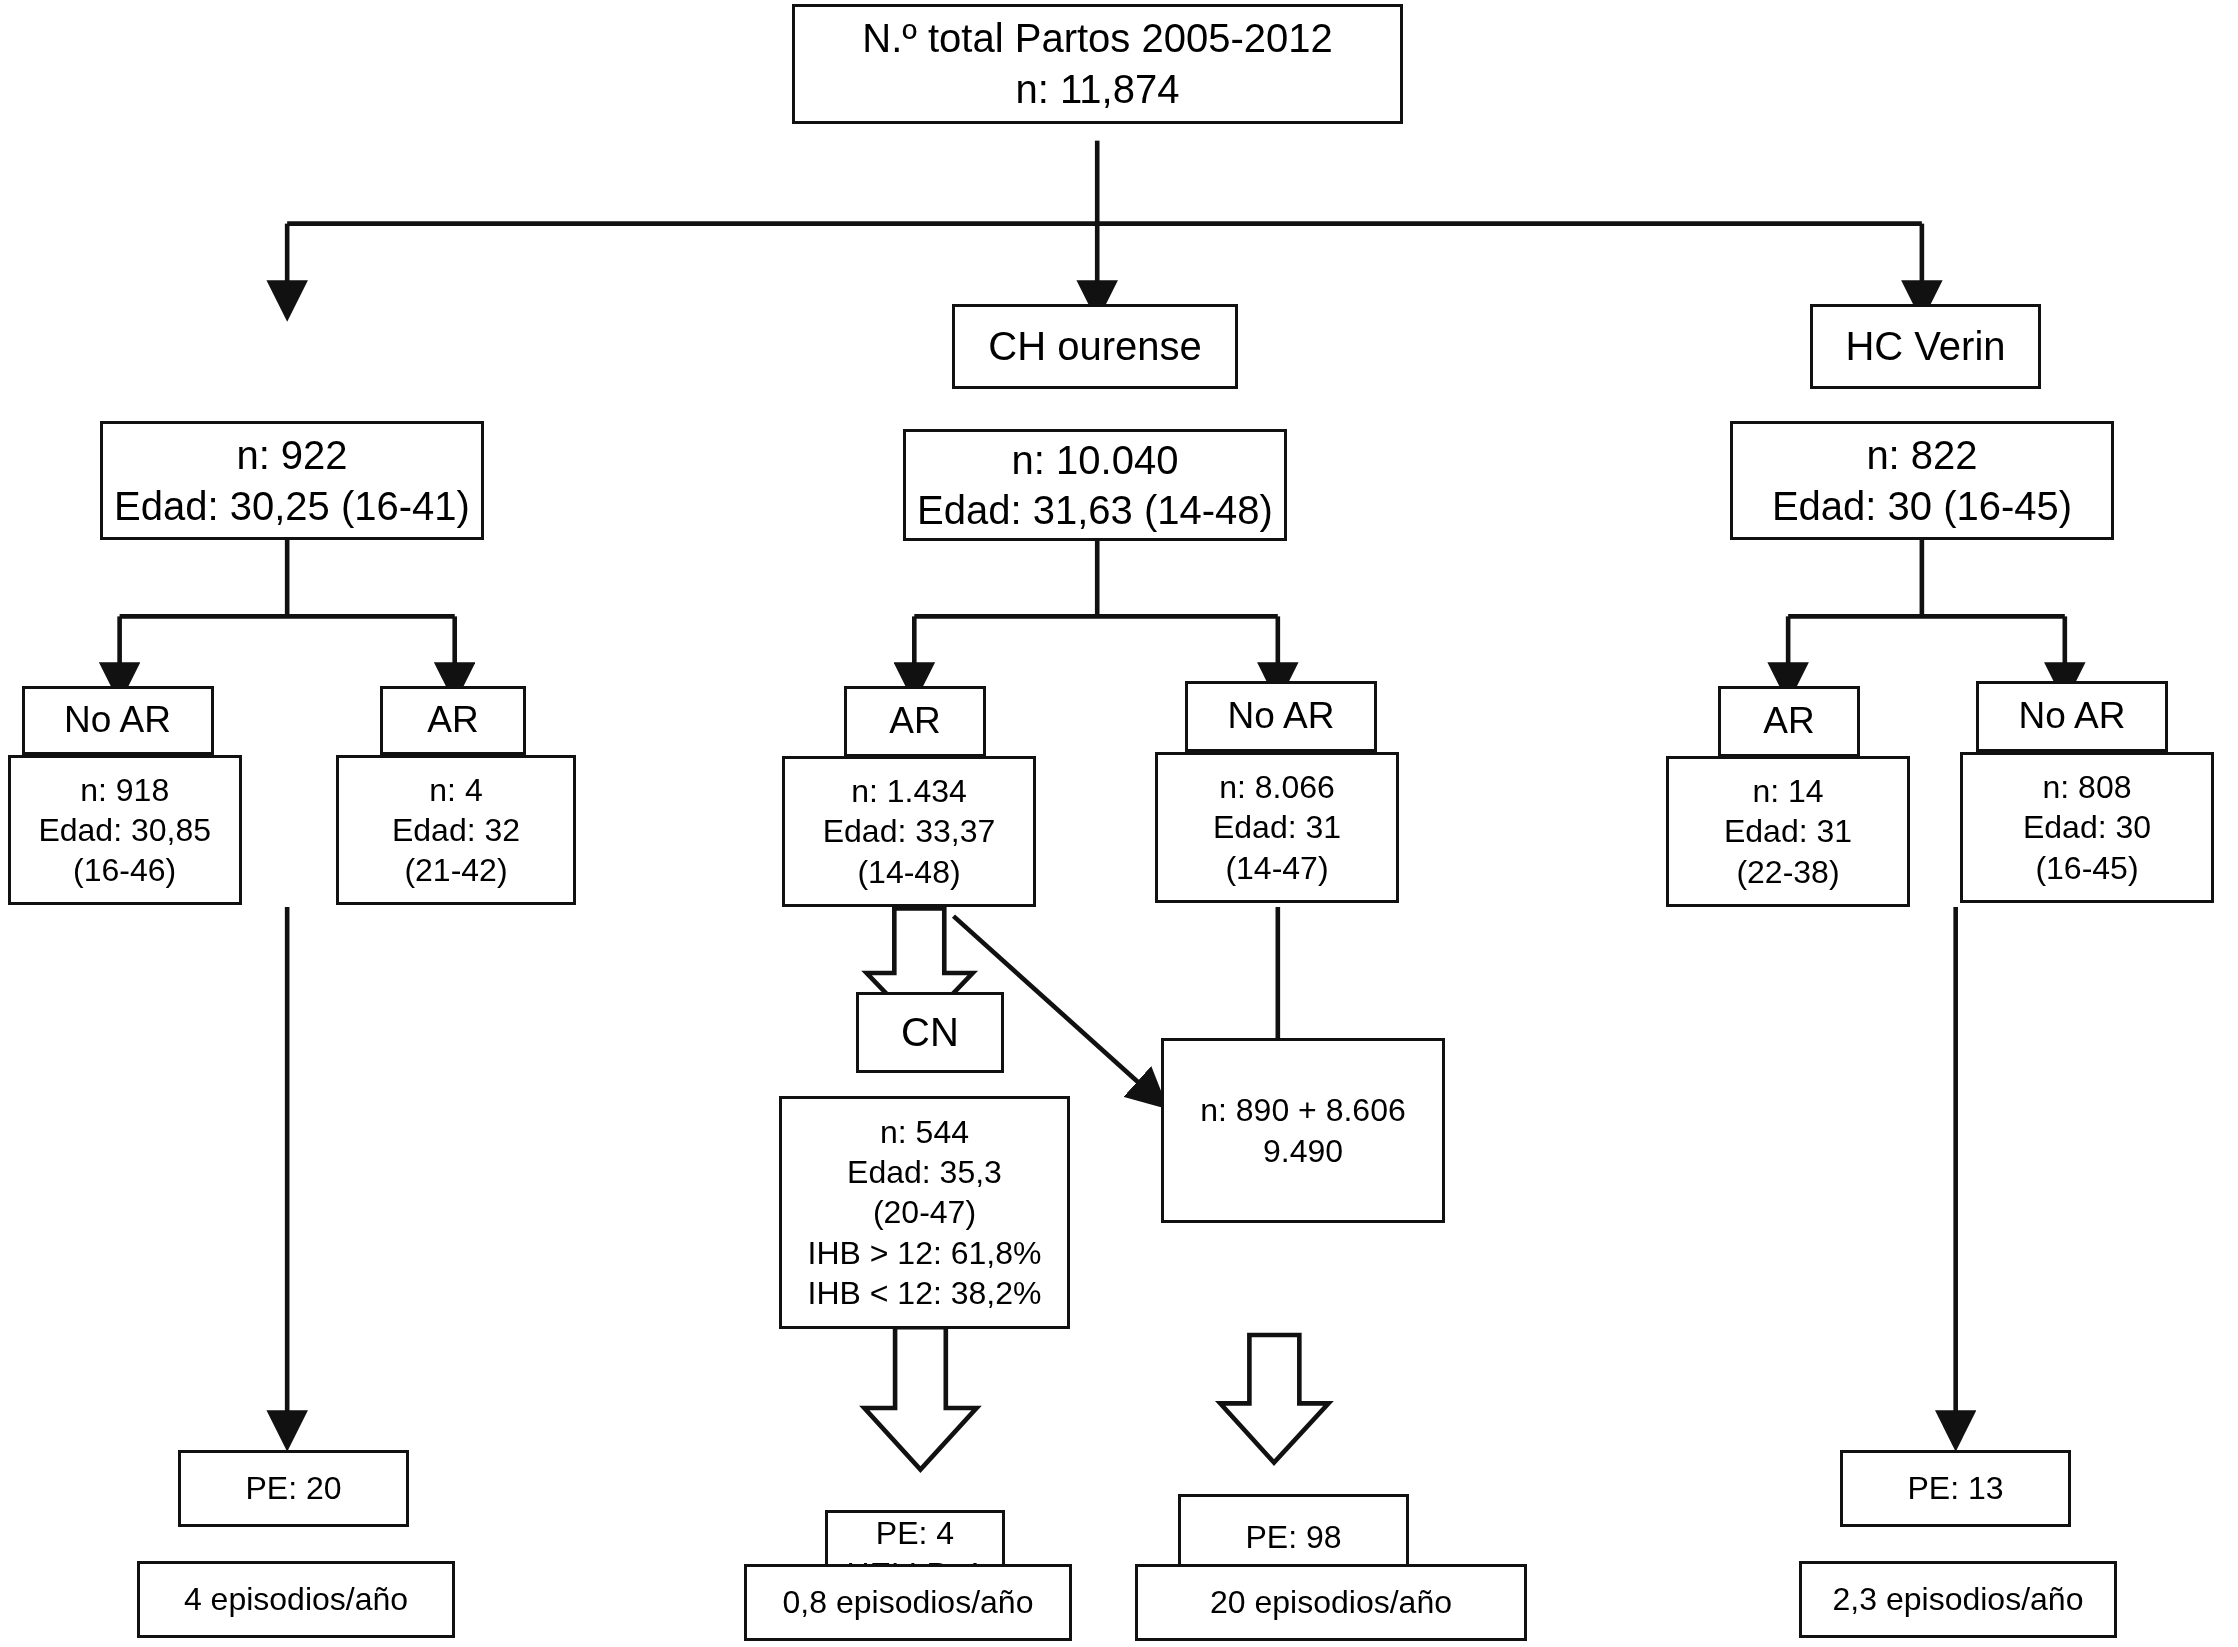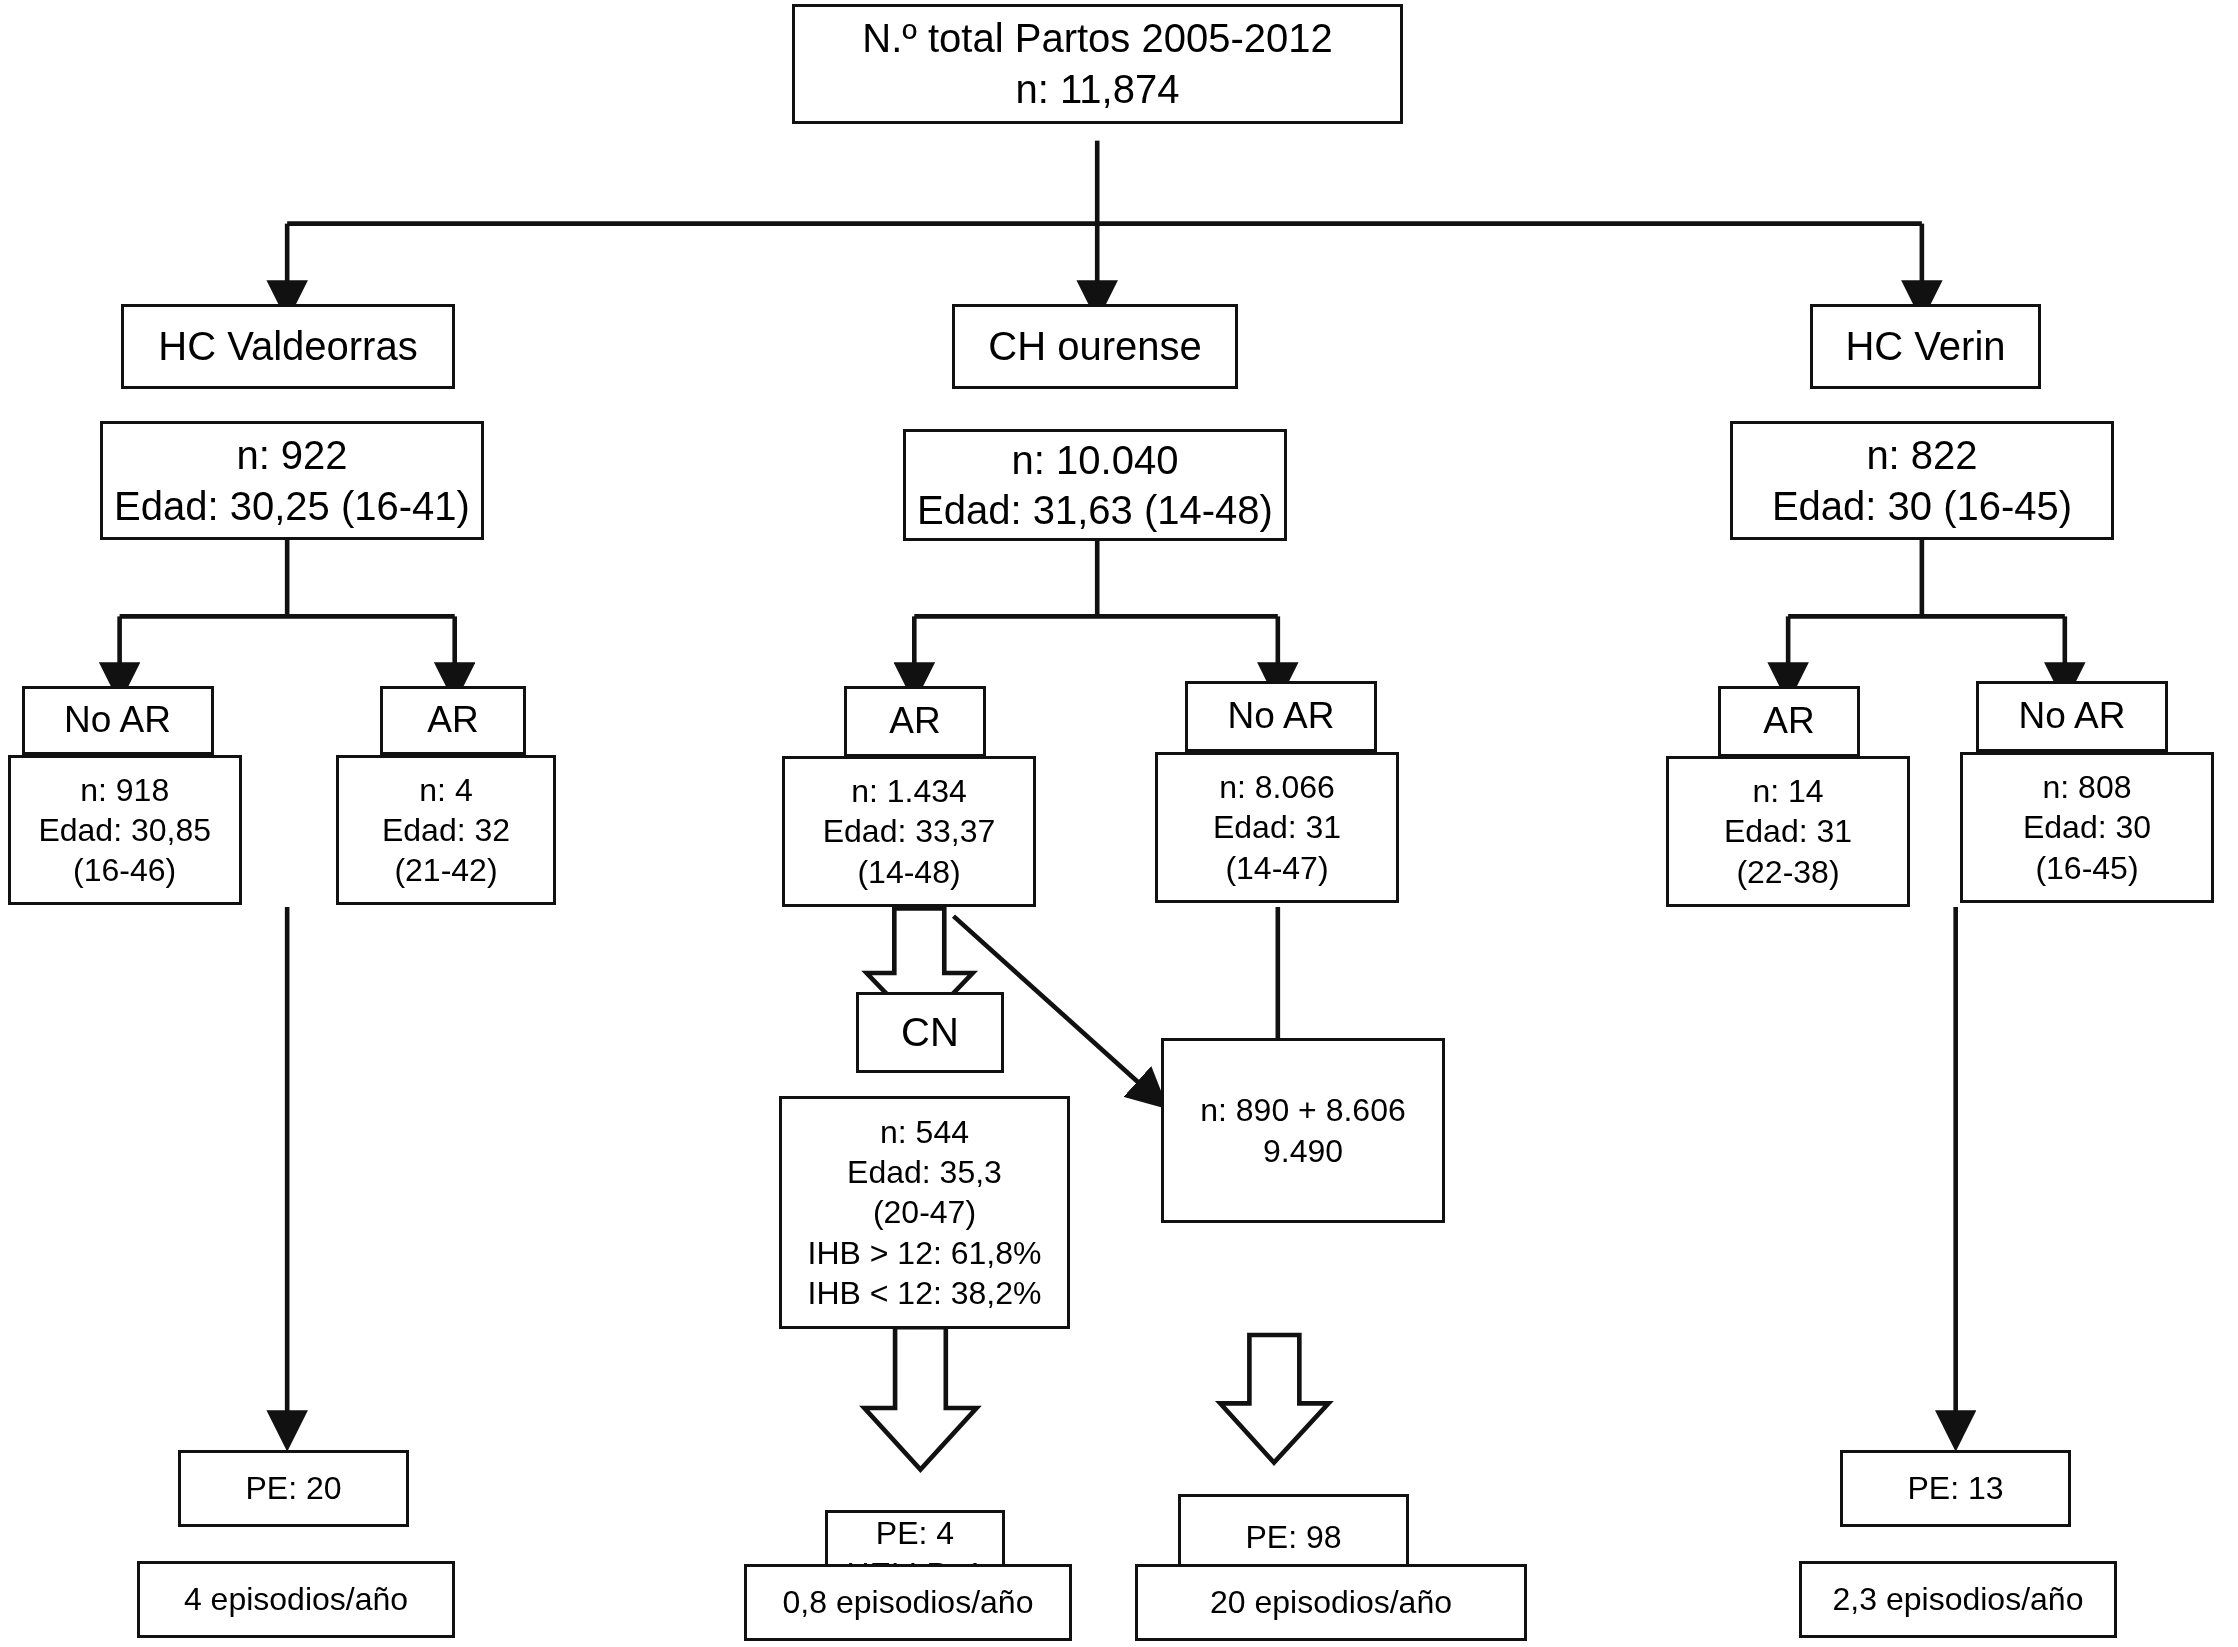--- a/index.html
+++ b/index.html
@@ -79,31 +79,30 @@
       <path d="M1164,1727 L1230,1727 L1230,1832 L1270,1832 L1197,1912 L1124,1832 L1164,1832 Z"></path>
       <path d="M1625,1737 L1690,1737 L1690,1826 L1728,1826 L1657,1903 L1587,1826 L1625,1826 Z"></path>
     </g>
   </svg>
 
   <div class="node t-lg" style="left:792px;top:3.8px;width:611px;height:120px;">
     <div>N.º total Partos 2005-2012</div>
     <div>n: 11,874</div>
   </div>
 
-  <div class="node t-lg" style="left:121px;top:304px;width:334px;height:85px;">HC Valdeorras</div>
   <div class="node t-lg" style="left:100px;top:421px;width:384px;height:119px;">n: 922
 Edad: 30,25 (16-41)</div>
 
   <div class="node t-md" style="left:21.5px;top:686px;width:192px;height:69px;">No AR</div>
   <div class="node t-sm" style="left:7.7px;top:755px;width:234px;height:150px;">n: 918
 Edad: 30,85
 (16-46)</div>
 
   <div class="node t-md" style="left:380px;top:686px;width:146px;height:69px;">AR</div>
-  <div class="node t-sm" style="left:336px;top:755px;width:220px;height:150px;">n: 4
+  <div class="node t-sm" style="left:336px;top:755px;width:240px;height:150px;">n: 4
 Edad: 32
 (21-42)</div>
 
   <div class="node t-sm" style="left:178px;top:1450px;width:231px;height:77px;">PE: 20</div>
   <div class="node t-sm" style="left:137px;top:1561px;width:318px;height:77px;">4 episodios/año</div>
 
   <div class="node t-lg" style="left:952px;top:304px;width:286px;height:85px;">CH ourense</div>
   <div class="node t-lg" style="left:903px;top:429px;width:384px;height:112px;">n: 10.040
 Edad: 31,63 (14-48)</div>
 

